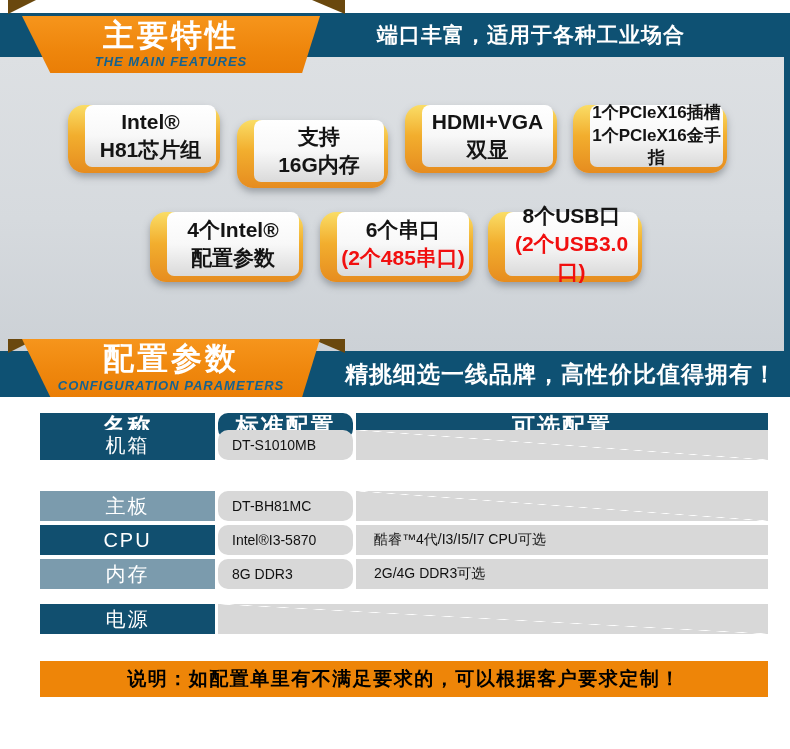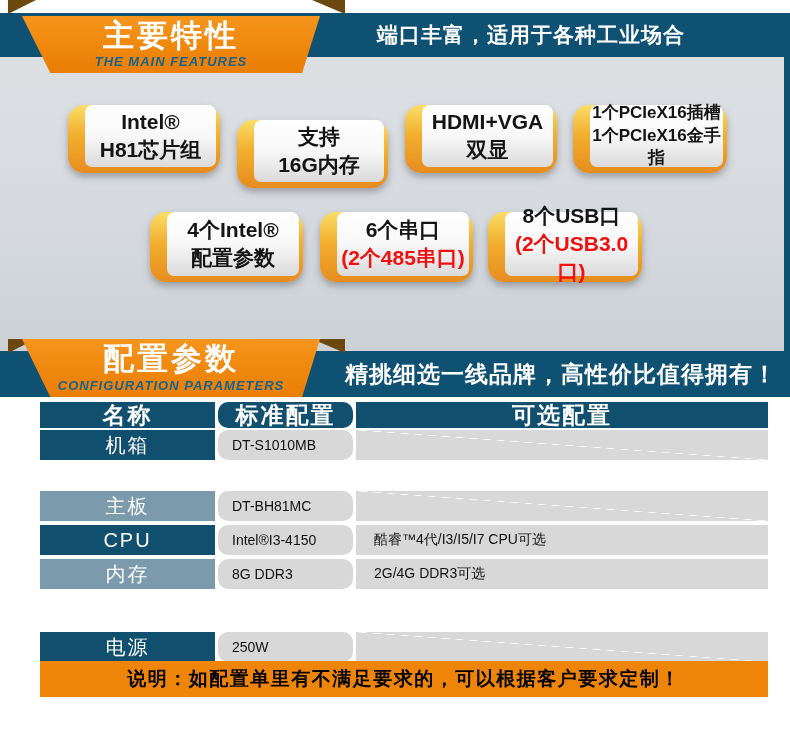--- a/index.html
+++ b/index.html
@@ -35,21 +35,21 @@
     box-shadow:0 4px 7px rgba(96,102,108,.5);}
   .card-face{height:100%;border-radius:8px 8px 7px 7px;
     background:linear-gradient(180deg,#ffffff 0%,#f8f8f8 50%,#dadada 100%);
     display:flex;flex-direction:column;align-items:center;justify-content:center;
     color:#141414;font-size:21px;font-weight:600;line-height:1.34;text-align:center;}
   .card.small .card-face{font-size:17px;font-weight:600;}
   .card .red{color:#f10f0f;}
 
   
   .tbl-row{position:absolute;left:40px;width:728px;display:flex;gap:3px;}
-  .tbl-head{top:402px;height:26px;}
+  .tbl-head{top:413px;height:26px;}
   .tbl-head .cell{background:#114f6f;color:#ffffff;font-size:23px;font-weight:bold;
     display:flex;align-items:center;justify-content:center;letter-spacing:2px;}
   .cell{box-sizing:border-box;}
   .c1{width:175px;flex:none;}
   .c2{width:135px;flex:none;border-radius:10px;}
   .c3{flex:1;}
   .data-row{height:30px;}
   .data-row .c1{color:#ffffff;font-size:20px;font-weight:500;letter-spacing:2px;
     display:flex;align-items:center;justify-content:center;}
   .tone-dark{background:#114f6f;}
@@ -150,29 +150,28 @@
     <div class="cell c2">DT-S1010MB</div>
     <div class="cell c3 sheen"></div>
   </div>
   <div class="tbl-row data-row" style="top:491px;">
     <div class="cell c1 tone-light">主板</div>
     <div class="cell c2">DT-BH81MC</div>
     <div class="cell c3 sheen"></div>
   </div>
   <div class="tbl-row data-row" style="top:525px;">
     <div class="cell c1 tone-dark">CPU</div>
-    <div class="cell c2">Intel®I3-4150</div>
+    <div class="cell c2">Intel®I3-5870</div>
     <div class="cell c3">酷睿™4代/I3/I5/I7 CPU可选</div>
   </div>
   <div class="tbl-row data-row" style="top:559px;">
     <div class="cell c1 tone-light">内存</div>
     <div class="cell c2">8G DDR3</div>
     <div class="cell c3">2G/4G DDR3可选</div>
   </div>
-  <div class="tbl-row data-row" style="top:604px;margin-top:28px;">
+  <div class="tbl-row data-row" style="top:604px;">
     <div class="cell c1 tone-dark">电源</div>
-    <div class="cell c2">250W</div>
     <div class="cell c3 sheen"></div>
   </div>
 
   <div class="note-bar">说明：如配置单里有不满足要求的，可以根据客户要求定制！</div>
 
 </div>
 
 </body></html>

